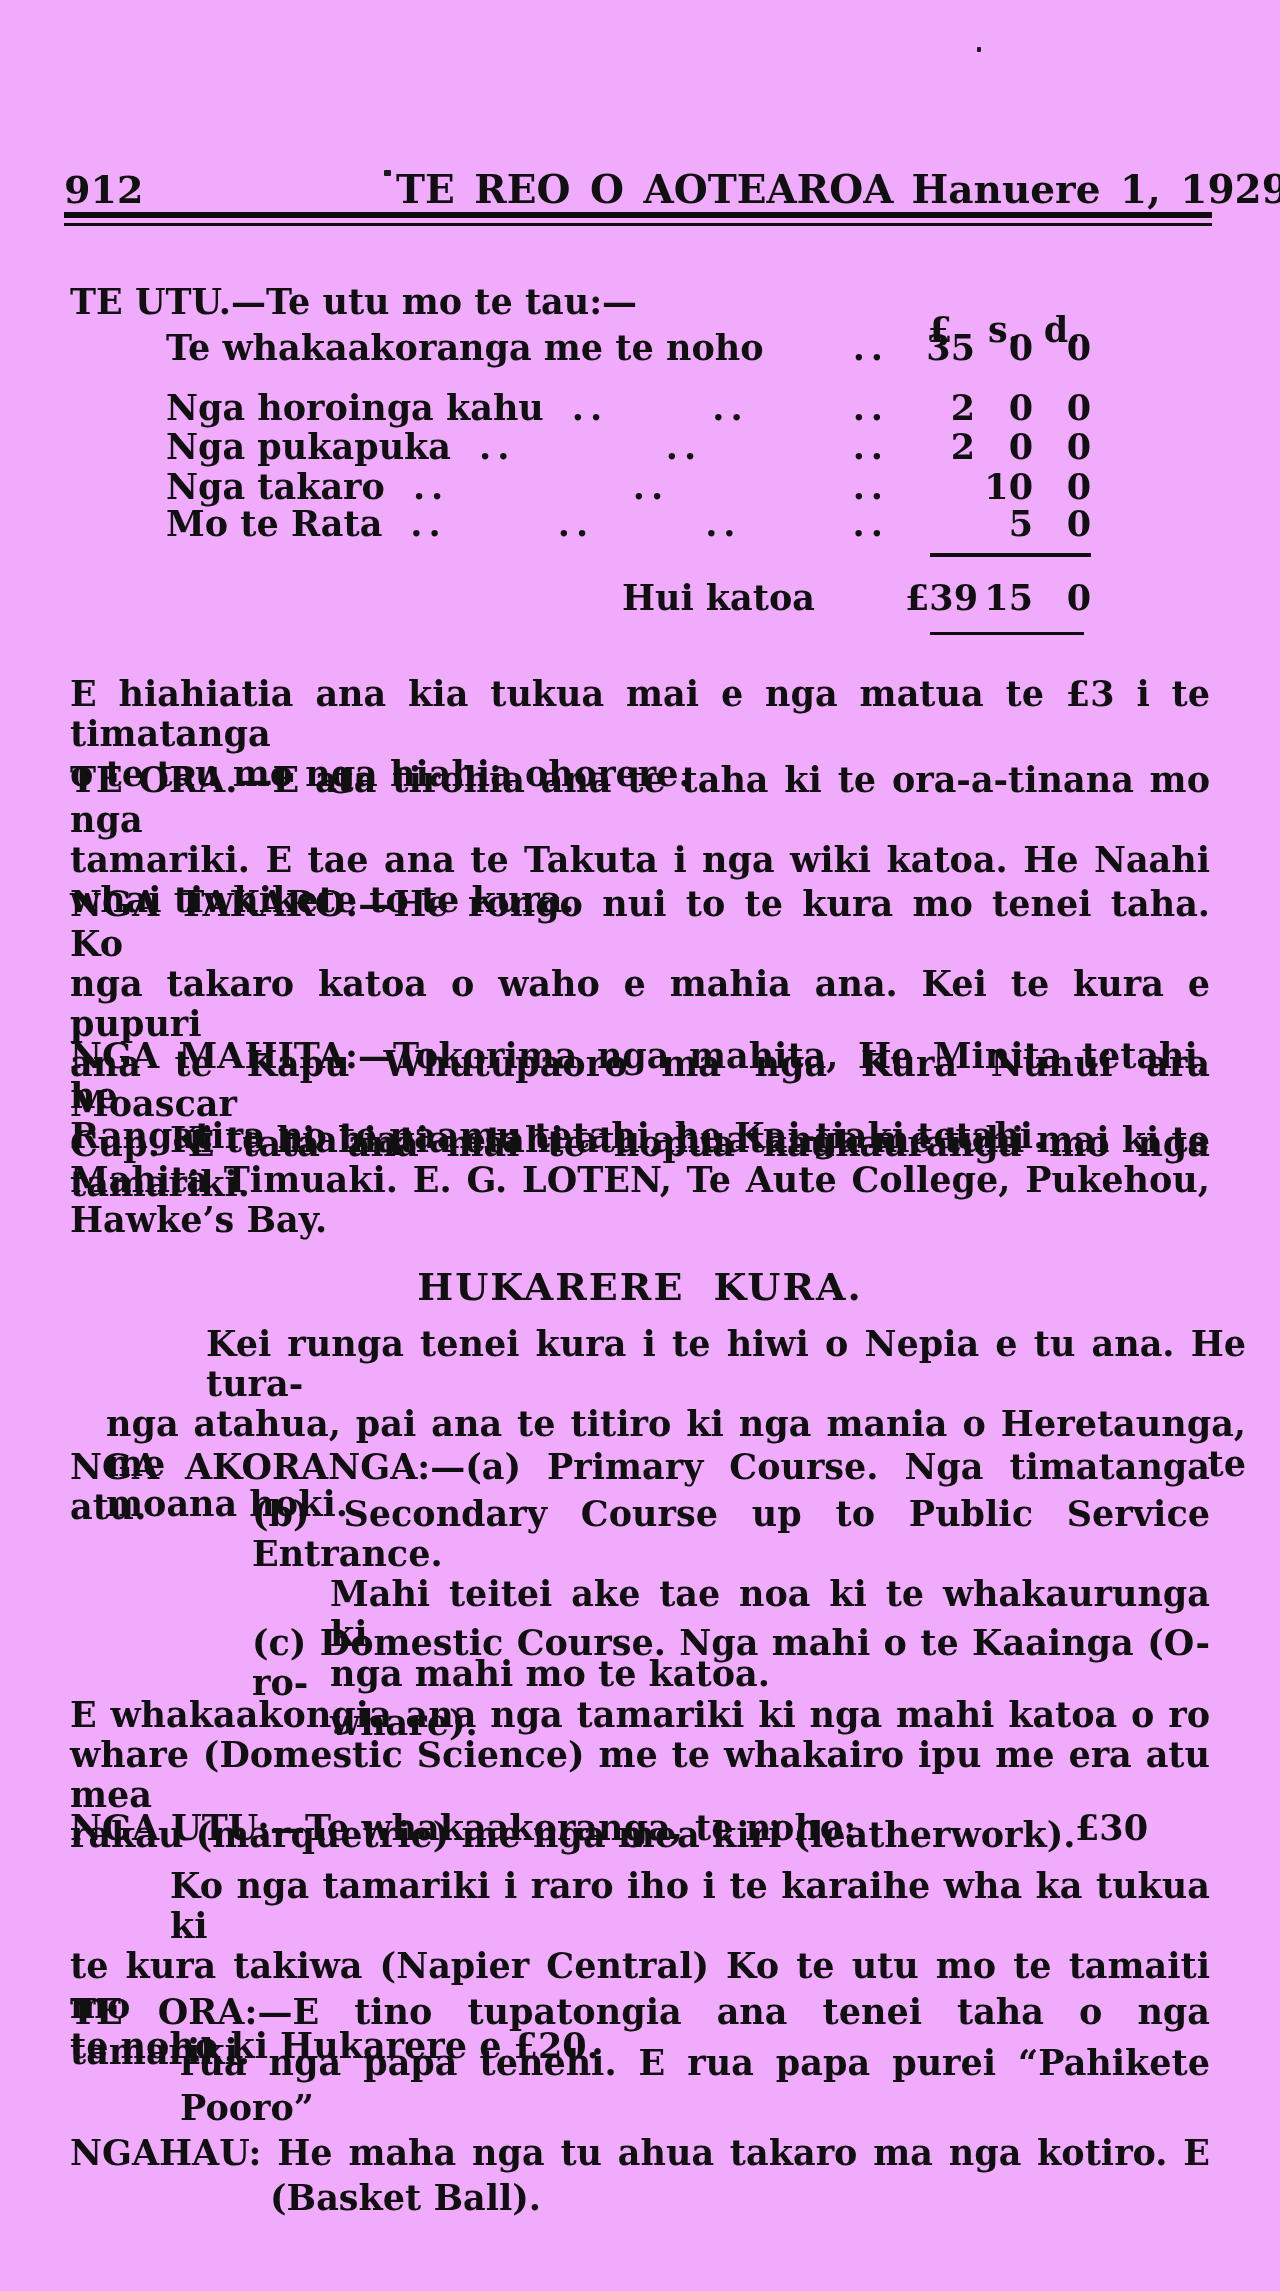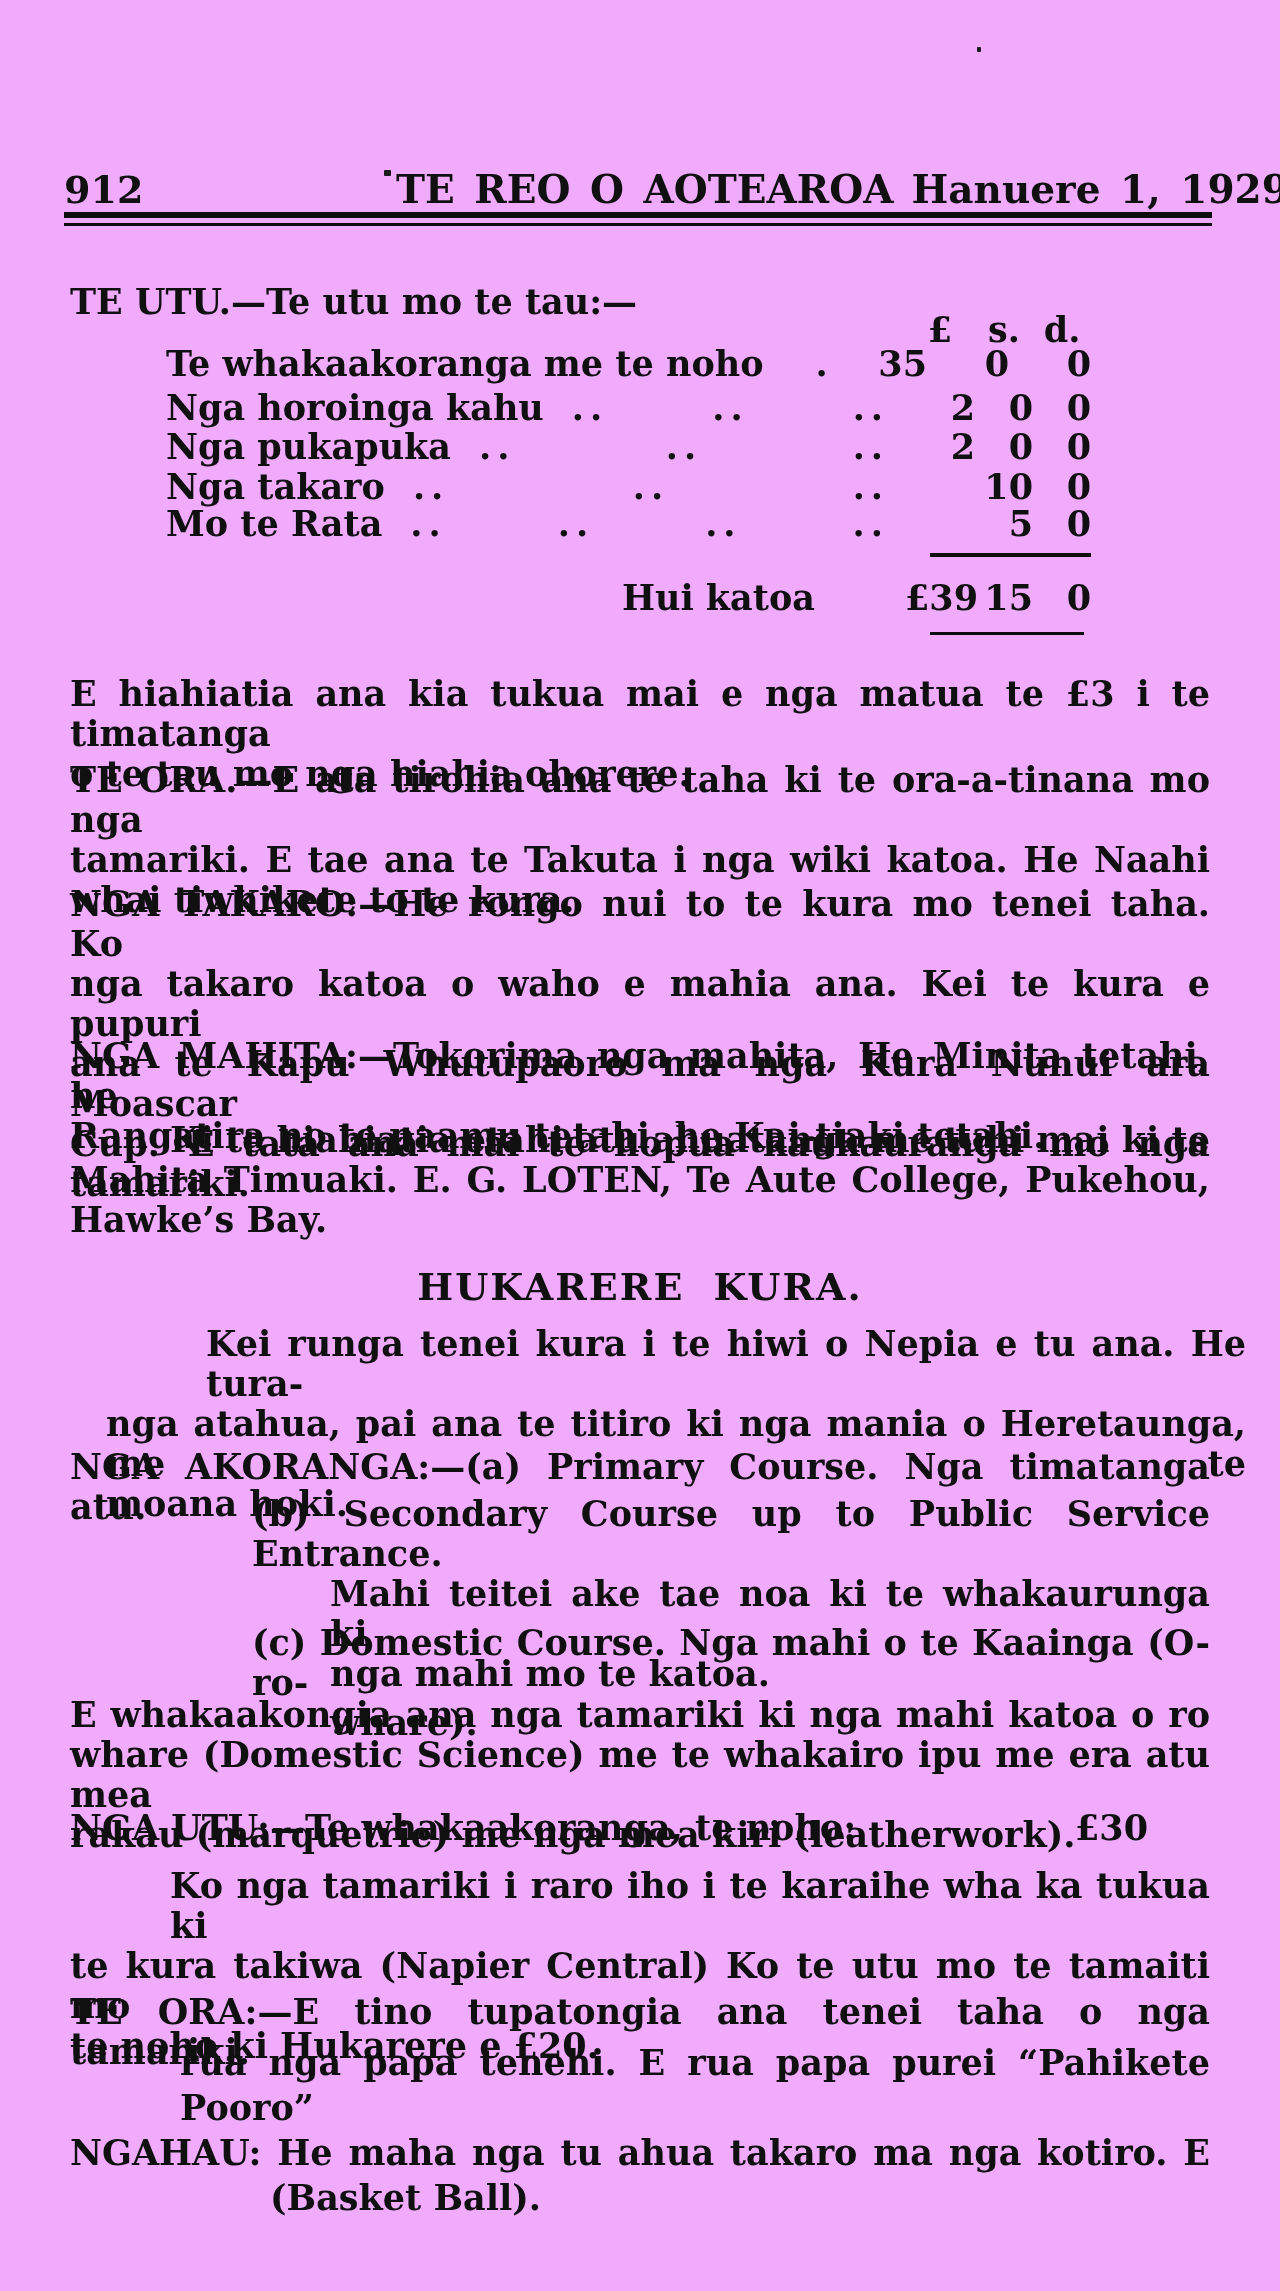--- a/index.html
+++ b/index.html
@@ -71,21 +71,21 @@
 
   <div class="abs feehead">TE UTU.—Te utu mo te tau:—</div>
 
   <div class="abs feerow" style="top:310px;">
     <span class="fspacer"></span>
     <span class="fhcell p">£</span>
     <span class="fhcell s">s.</span>
     <span class="fhcell d">d.</span>
   </div>
 
-  <div class="abs feerow" style="top:344px;gap:24px;">
+  <div class="abs feerow" style="top:328px;">
     <span class="flabel">Te whakaakoranga me te noho</span>
     <span class="fdots end">..</span>
     <span class="famt p">35</span>
     <span class="famt s">0</span>
     <span class="famt d">0</span>
   </div>
   <div class="abs feerow" style="top:388px;">
     <span class="flabel">Nga horoinga kahu</span>
     <span class="fdots">.. .. ..</span>
     <span class="famt p">2</span>

